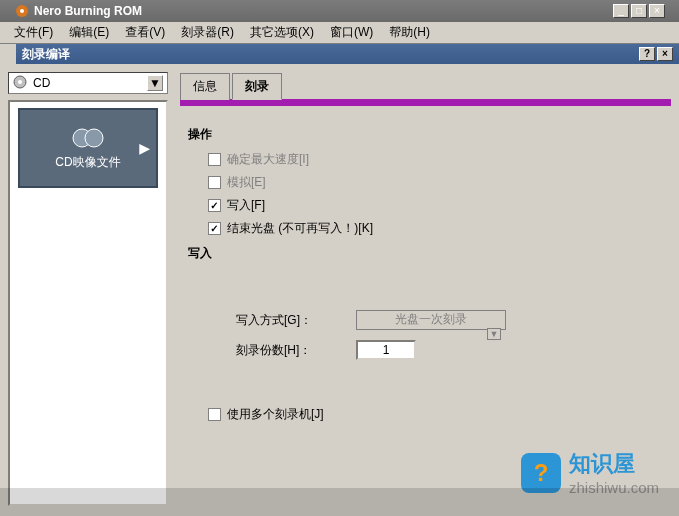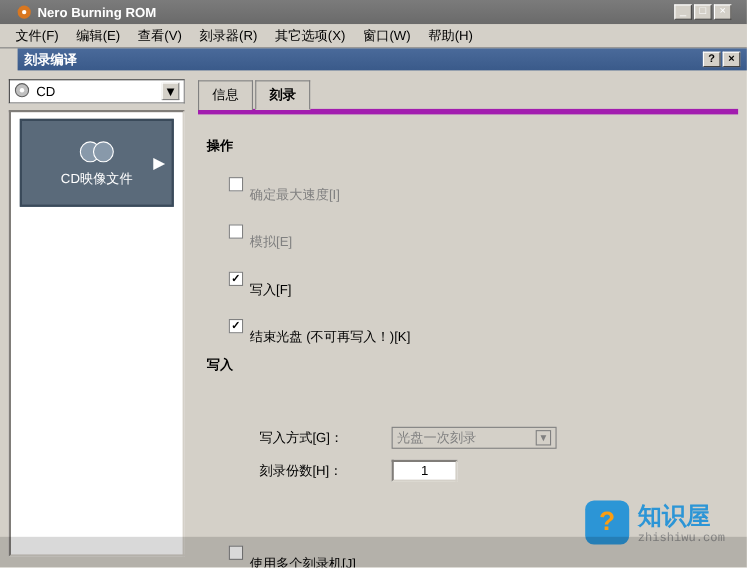--- a/index.html
+++ b/index.html
@@ -25,43 +25,43 @@
 .left-panel { width: 160px; display: flex; flex-direction: column; gap: 6px; }
 .combo { height: 22px; background: #fff; border: 1px solid #808080; border-top-color: #404040; border-left-color: #404040; display: flex; align-items: center; padding: 0 4px; }
 .combo-icon { width: 16px; height: 16px; margin-right: 4px; }
 .combo-arrow { margin-left: auto; width: 16px; height: 16px; background: #d4d0c8; border: 1px solid #fff; border-right-color: #808080; border-bottom-color: #808080; display: flex; align-items: center; justify-content: center; }
 .thumb-list { flex: 1; background: #fff; border: 2px inset #d4d0c8; padding: 4px; display: flex; flex-direction: column; align-items: center; }
 .thumb-item { width: 140px; height: 80px; background: #5a6a7a; margin: 2px 0; display: flex; flex-direction: column; align-items: center; justify-content: center; color: #fff; position: relative; border: 2px solid #3a4a5a; }
 .thumb-icon { width: 32px; height: 24px; margin-bottom: 4px; }
 .thumb-arrow { position: absolute; right: 6px; color: #fff; font-size: 14px; }
 
 .right-panel { flex: 1; padding-left: 12px; }
-.tabs { display: flex; border-bottom: 5px solid #a21caf; }
+.tabs { display: flex; border-bottom: 7px solid #a21caf; }
 .tab { padding: 4px 12px; background: #d4d0c8; border: 1px solid #808080; border-bottom: none; margin-right: 2px; cursor: pointer; position: relative; top: 1px; }
 .tab.active { background: #d4d0c8; border-bottom: 1px solid #d4d0c8; font-weight: bold; }
 .tab-content { padding: 12px 8px; }
 
 .section-label { font-weight: bold; margin: 8px 0; }
 .checkbox-row { display: flex; align-items: center; margin: 6px 0 6px 20px; }
 .chk { width: 13px; height: 13px; border: 1px solid #808080; background: #fff; margin-right: 6px; display: flex; align-items: center; justify-content: center; font-size: 10px; line-height: 1; }
 .chk.checked::before { content: "✓"; color: #000; font-weight: bold; }
-.chk-label { color: #000; margin-top: 20px; }
+.chk-label { color: #000; }
 .chk-label.disabled { color: #808080; }
 
 .form-row { display: flex; align-items: center; margin: 10px 0 10px 20px; }
 .form-label { width: 120px; margin-left: 28px; }
-.dropdown { width: 150px; height: 20px; background: #d4d0c8; border: 1px solid #808080; display: flex; align-items: center; padding: 0 4px; color: #808080; }
+.dropdown { width: 150px; height: 20px; background: #d4d0c8; border: 1px solid #808080; display: flex; align-items: center; padding: 0 4px; color: #808080; flex-direction: column; }
 .dropdown-arrow { margin-left: auto; width: 14px; height: 14px; background: #d4d0c8; border: 1px solid #808080; display: flex; align-items: center; justify-content: center; font-size: 9px; }
 .num-input { width: 60px; height: 20px; background: #fff; border: 2px inset #d4d0c8; text-align: center; padding: 2px; }
 
 .watermark { position: absolute; bottom: 20px; right: 20px; display: flex; align-items: center; gap: 8px; opacity: 0.9; }
 .wm-icon { width: 40px; height: 40px; background: #1a8fd8; border-radius: 8px; display: flex; align-items: center; justify-content: center; color: #ff9900; font-size: 24px; font-weight: bold; }
 .wm-text { color: #1a8fd8; }
 .wm-title { font-size: 22px; font-weight: bold; }
-.wm-sub { font-size: 11px; color: #888; font-family: Liberation Mono, monospace; }
+.wm-sub { font-size: 15px; color: #888; }
 
 .footer-strip { position: absolute; bottom: 0; left: 0; right: 0; height: 28px; background: #000; opacity: 0.15; }
 </style>
 </head>
 <body>
 
 <div class="window">
   <div class="titlebar">
     <span class="titlebar-icon">
       <svg width="14" height="14">

